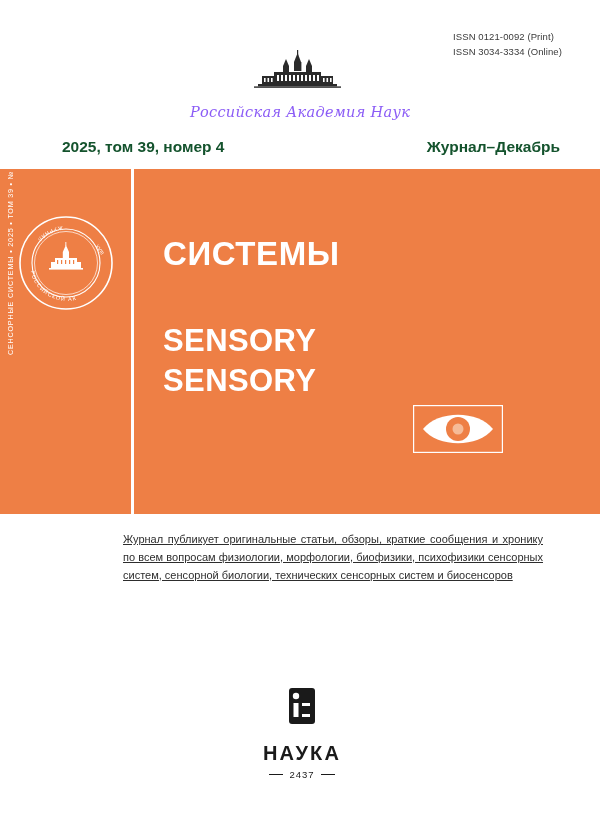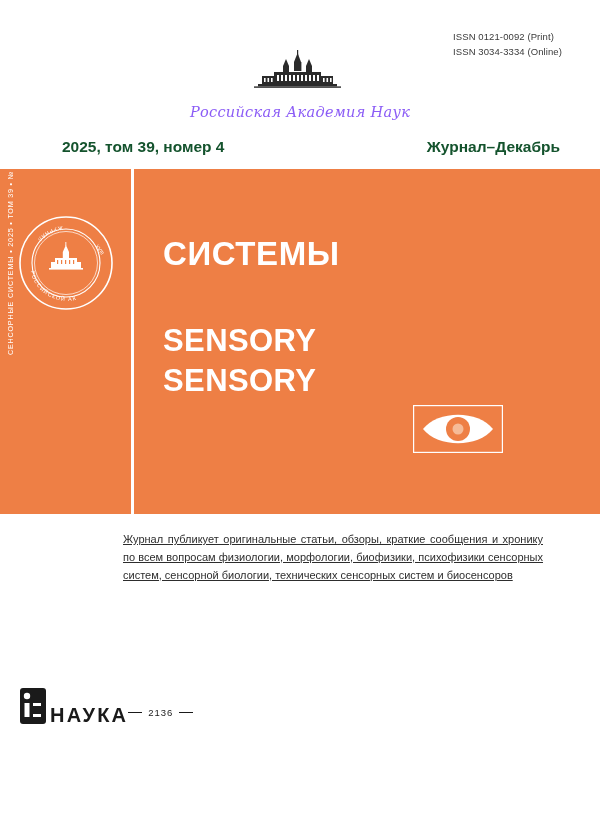--- a/index.html
+++ b/index.html
@@ -148,24 +148,24 @@
     color: #2d2d2d;
     line-height: 1.62;
     text-align: justify;
     text-decoration: underline;
   }
 
   
   .publisher {
     position: absolute;
     top: 688px;
-    left: 16px;
+    left: 4px;
     right: 0;
     display: flex;
-    flex-direction: row;
+    flex-direction: column;
     align-items: center;
   }
   .nauka-mark { width: 34px; height: 44px; }
   .nauka-name {
     margin-top: 10px;
     font-size: 20px;
     font-weight: bold;
     letter-spacing: 2.2px;
     color: #1a1a1a;
   }
@@ -317,18 +317,18 @@
         <rect x="4" y="0" width="26" height="36" rx="3" fill="#1a1a1a"></rect>
         <circle cx="11" cy="8" r="3.2" fill="#ffffff"></circle>
         <rect x="8.5" y="15" width="5" height="14" fill="#ffffff"></rect>
         <rect x="17" y="15" width="8" height="3" fill="#ffffff"></rect>
         <rect x="17" y="26" width="8" height="3" fill="#ffffff"></rect>
       </svg>
     </span>
     <div class="nauka-name">НАУКА</div>
     <div class="nauka-year">
       <span class="dash"></span>
-      <span>2136</span>
+      <span>2437</span>
       <span class="dash"></span>
     </div>
   </div>
 
 </div>
 
 </body></html>

